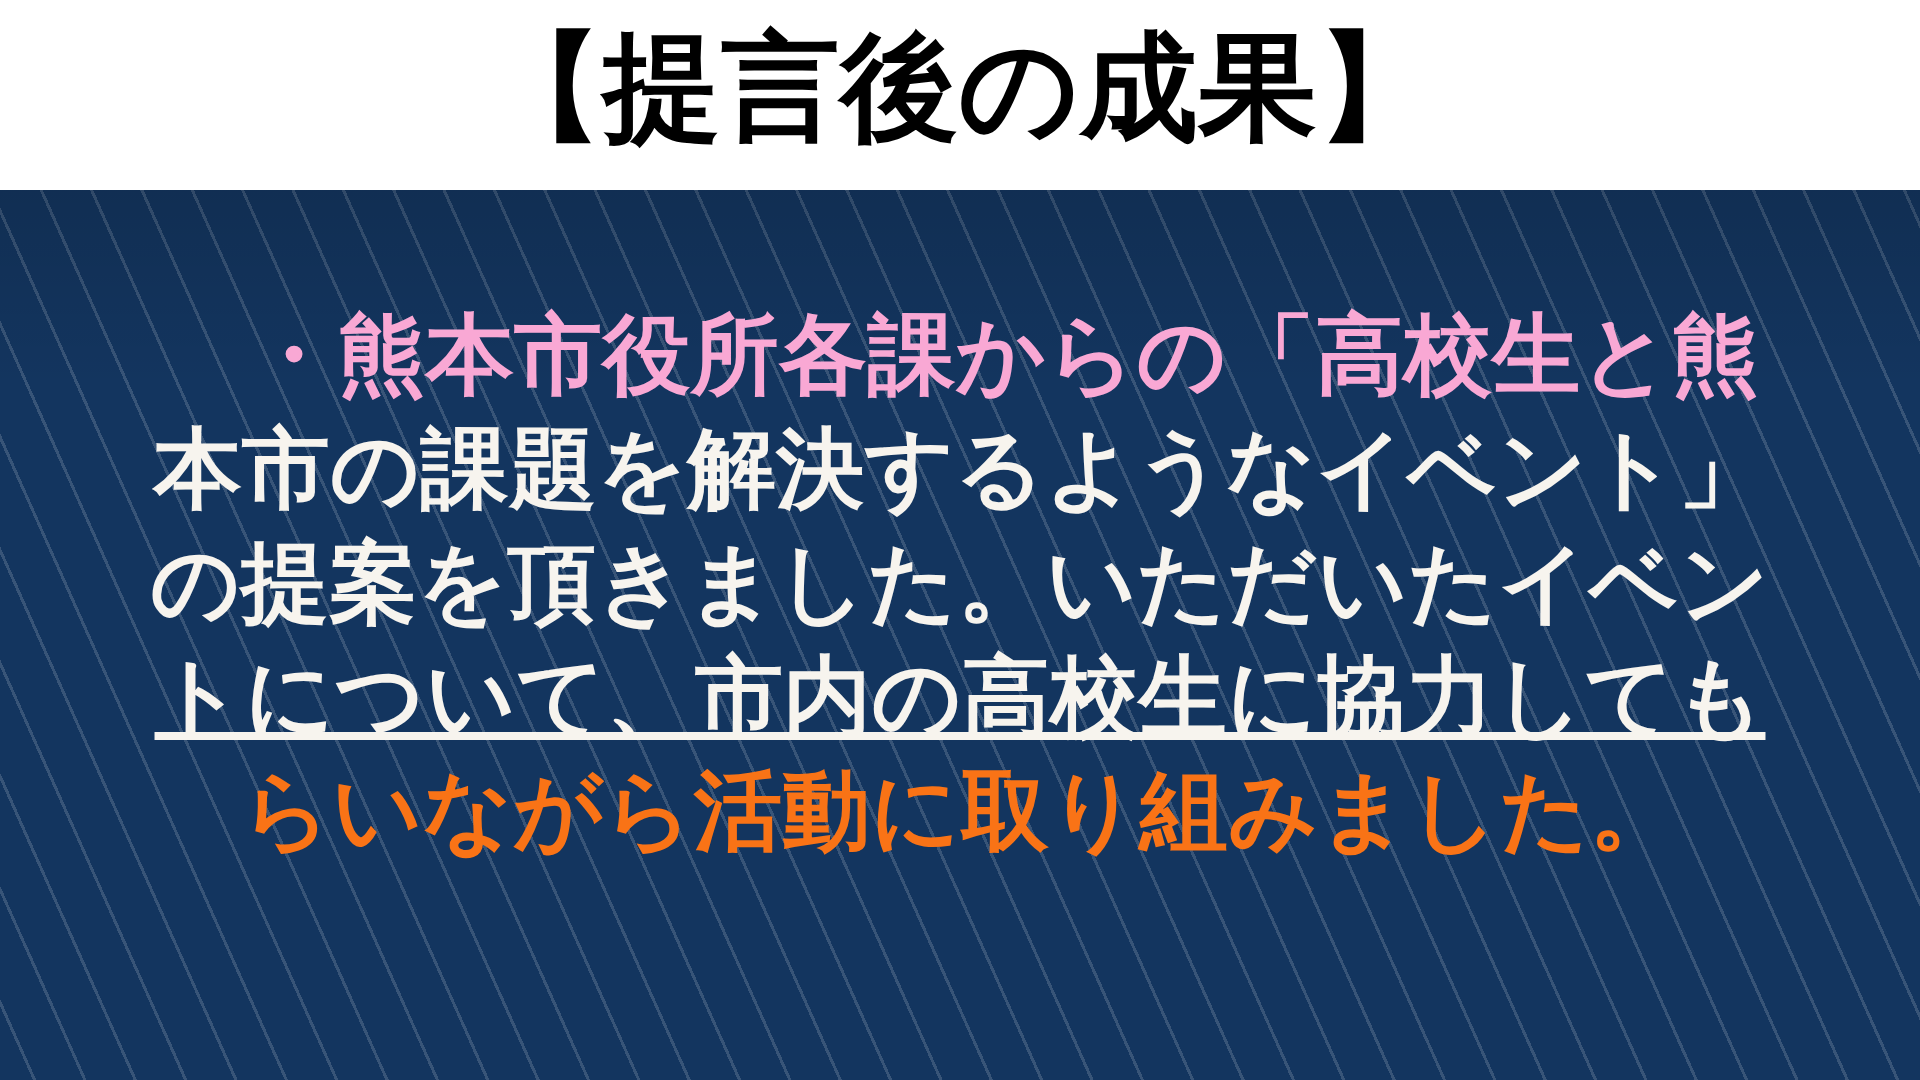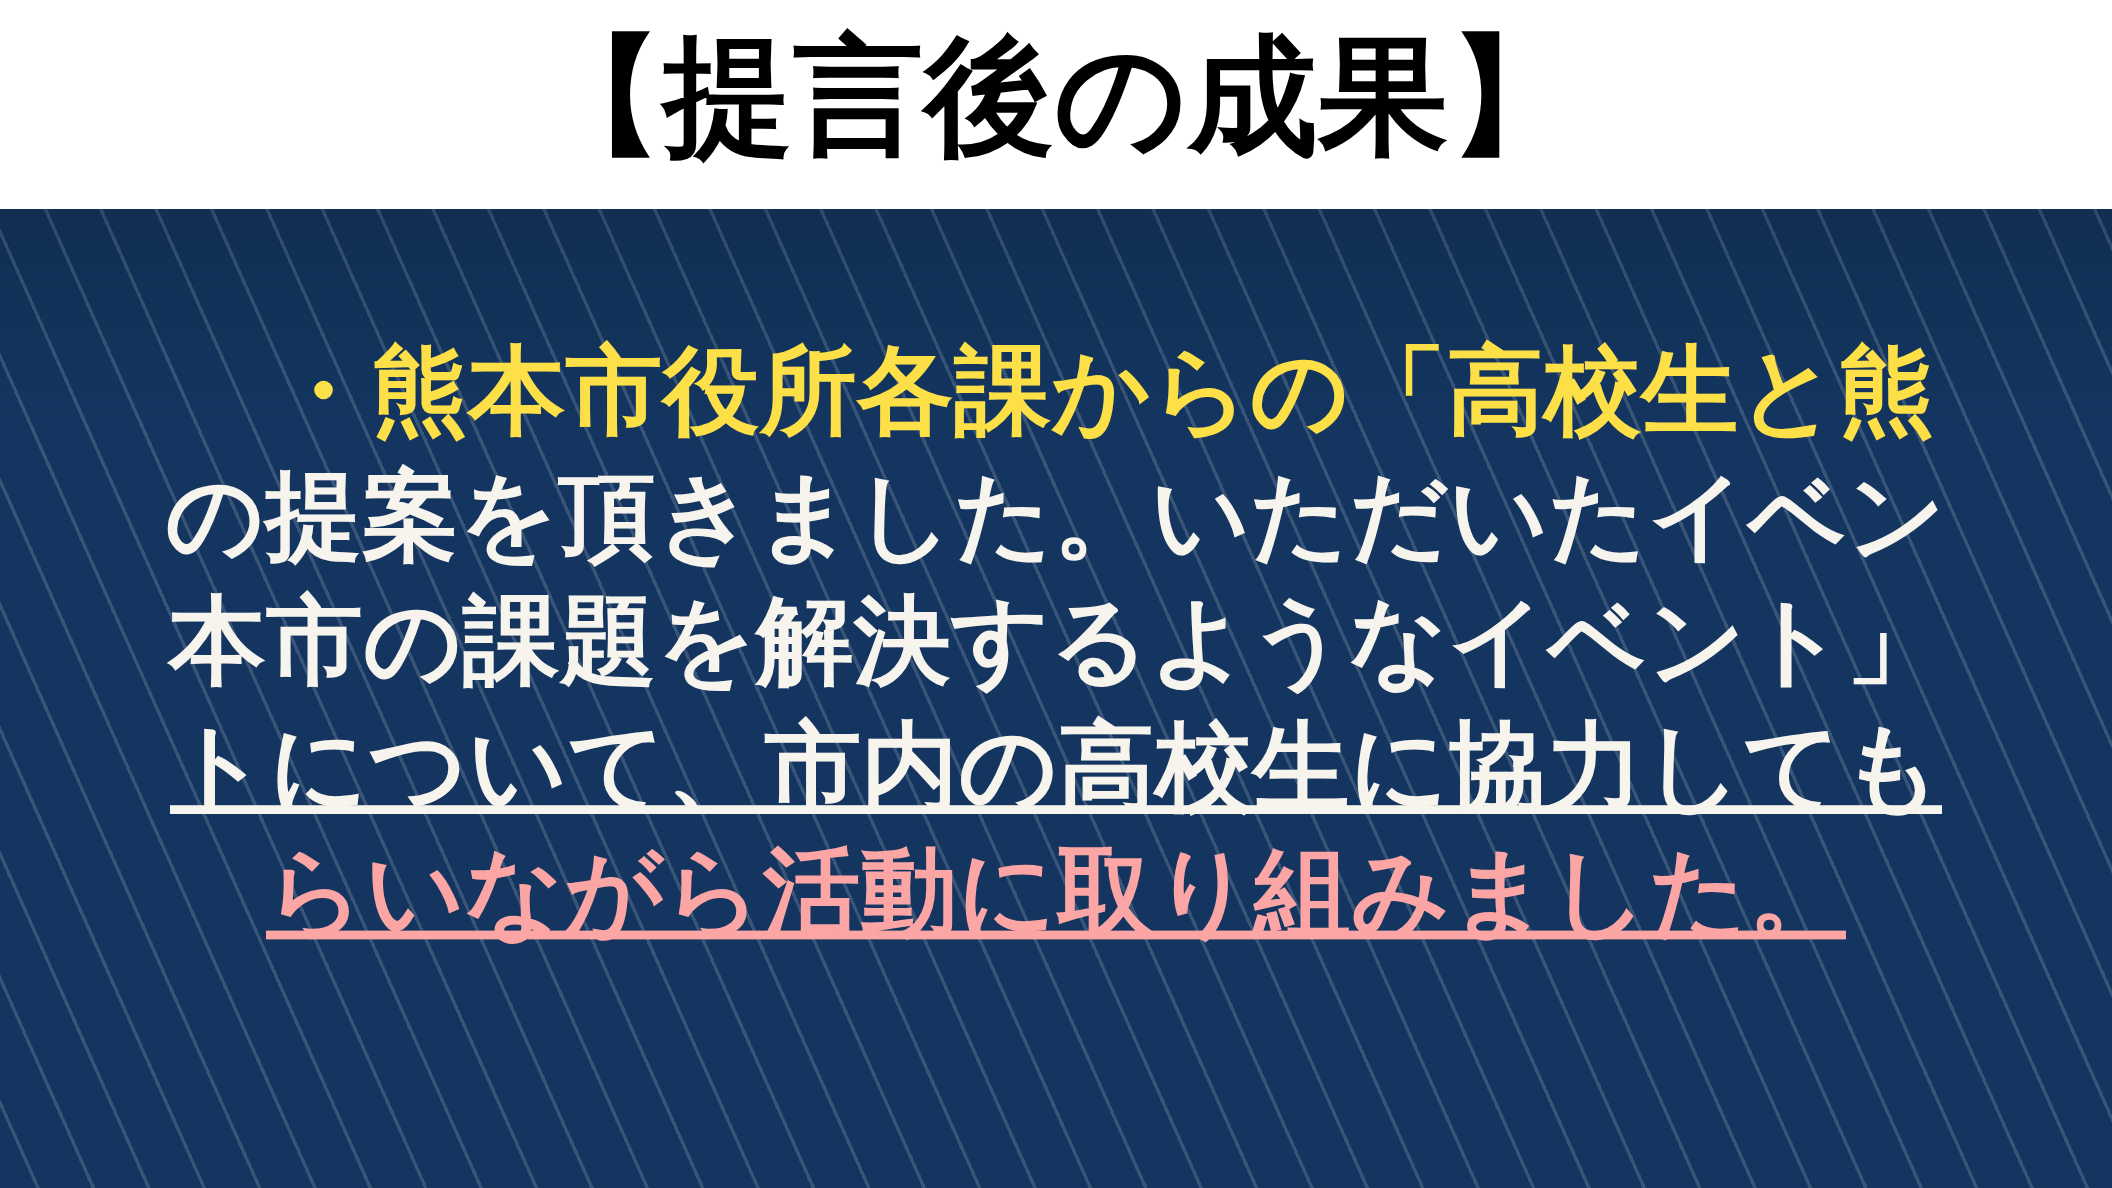--- a/index.html
+++ b/index.html
@@ -122,21 +122,21 @@
 
   <div id="header" style="background: rgb(255, 255, 255);">
     <div id="header-title" style="color: rgb(0, 0, 0);">【提言後の成果】</div>
   </div>
 
   <div id="body-panel" style="background-color: rgb(19, 53, 95);">
     <div id="stripes"></div>
     <div id="vignette"></div>
 
     <div id="body-text">
-      <div class="body-line line-1" style="color: #fde047;">　・熊本市役所各課からの「高校生と熊</div>
+      <div class="body-line line-1" style="color: #f9a8d4;">　・熊本市役所各課からの「高校生と熊</div>
+      <div class="body-line line-2" style="color: rgb(247, 244, 238);">本市の課題を解決するようなイベント」</div>
       <div class="body-line line-3" style="color: rgb(247, 244, 238);">の提案を頂きました。いただいたイベン</div>
-      <div class="body-line line-2" style="color: rgb(247, 244, 238);">本市の課題を解決するようなイベント」</div>
       <div class="body-line line-4" style="color: rgb(247, 244, 238);">トについて、市内の高校生に協力しても</div>
-      <div class="body-line line-5" style="color: #fca5a5; text-decoration: underline;">らいながら活動に取り組みました。</div>
+      <div class="body-line line-5" style="color: #f97316;">らいながら活動に取り組みました。</div>
     </div>
   </div>
 
 </div>
 
 </body></html>

